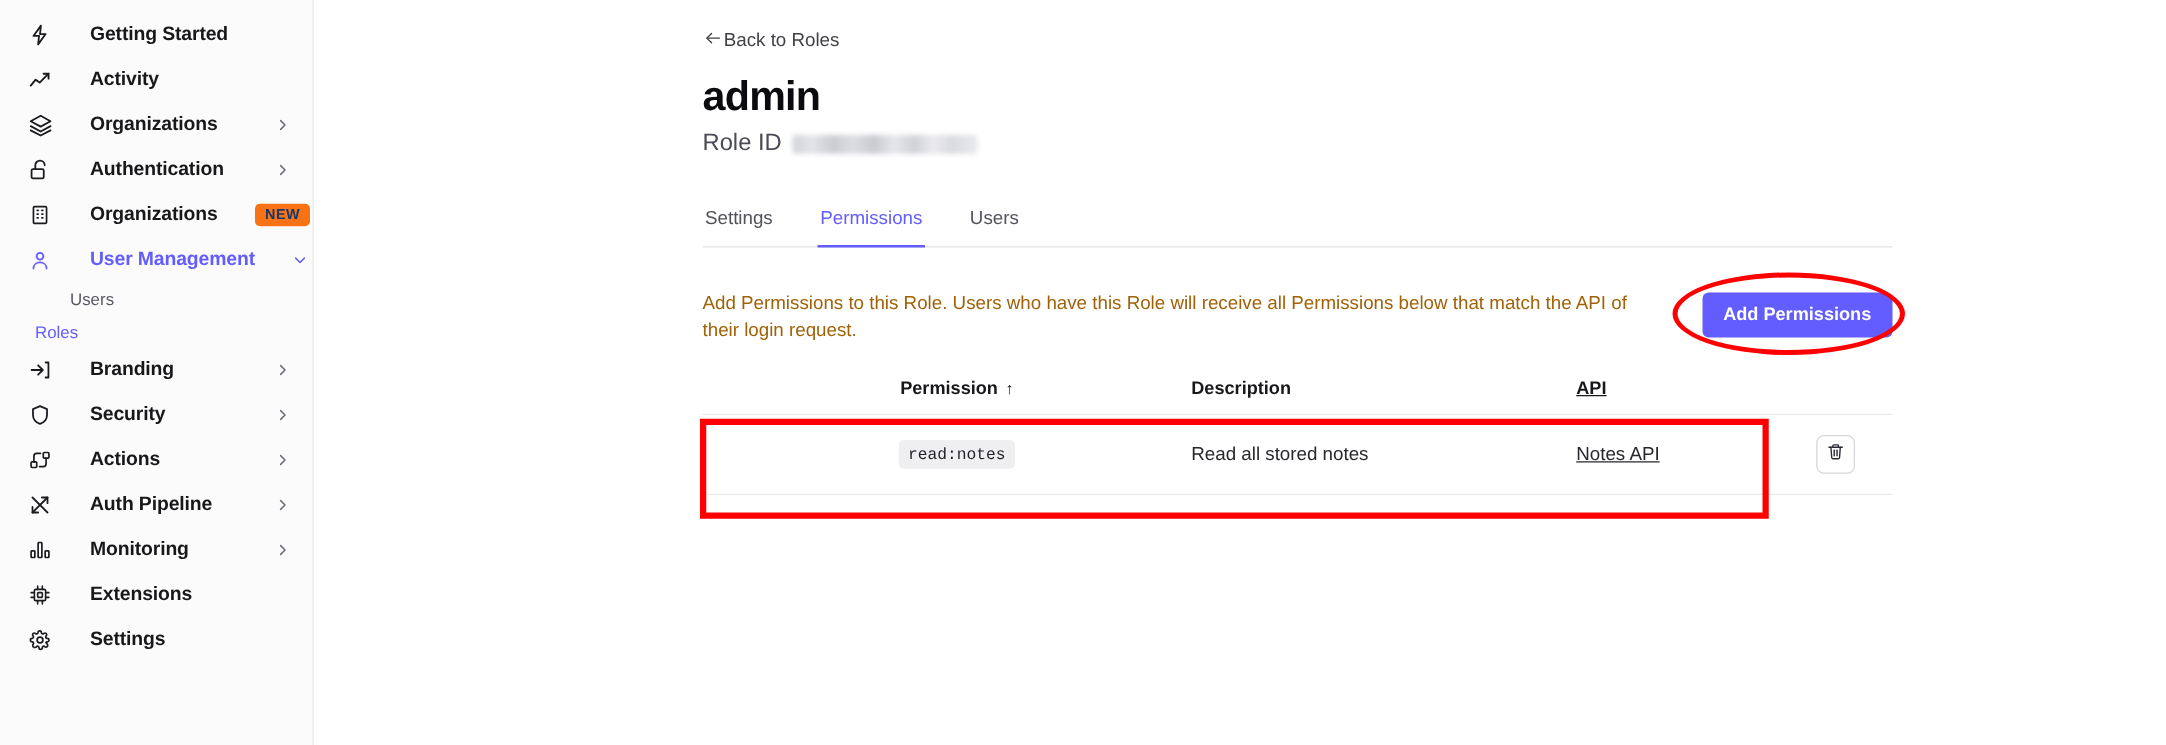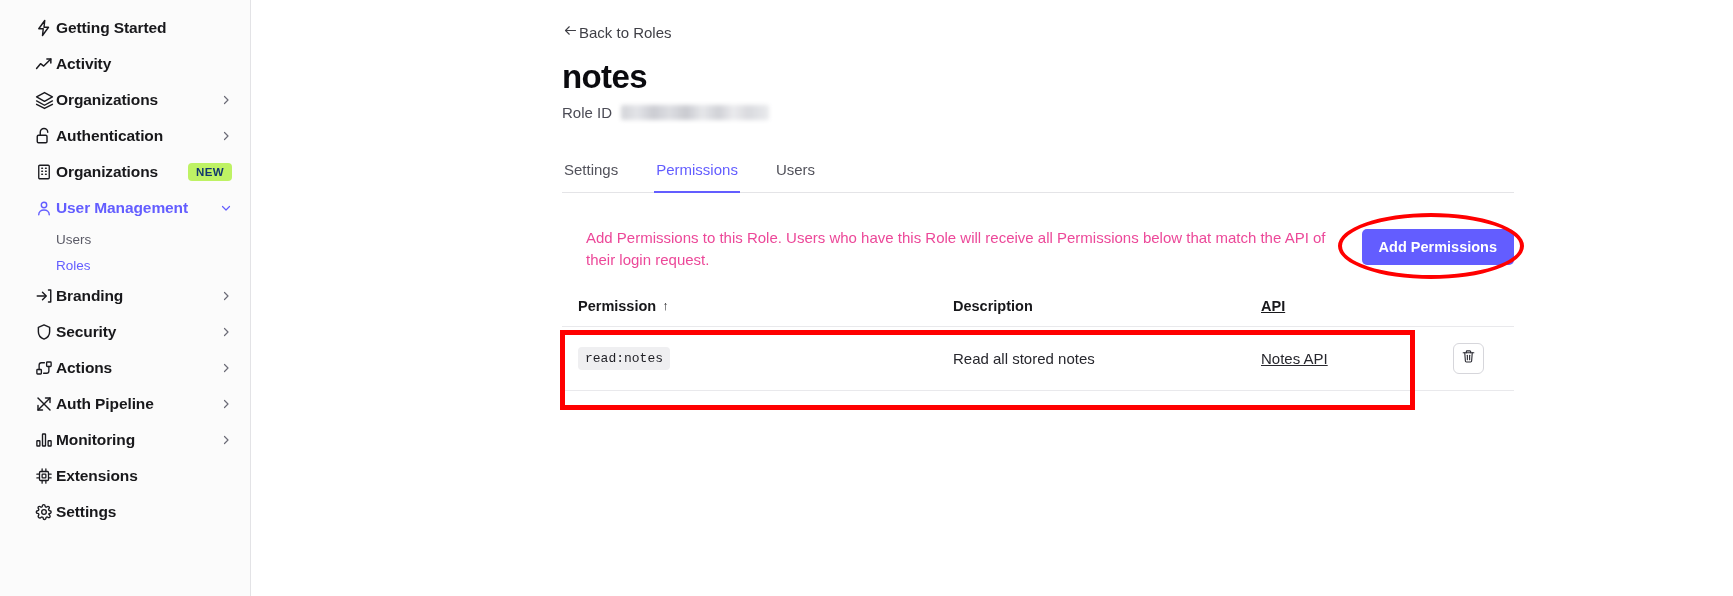--- a/index.html
+++ b/index.html
@@ -16,22 +16,22 @@
     width: 251px; height: 596px;
     background: #fbfbfb;
     border-right: 1px solid #e3e3e6;
     padding-top: 10px;
     flex: 0 0 251px;
     position: relative;
   }
   .nav-item {
     display: flex; align-items: center;
     height: 36px;
-    padding: 0 18px 0 34px;
-    gap: 2px;
+    padding: 0 18px 0 22px;
+    gap: 30px;
     cursor: pointer;
     position: relative;
   }
   .nav-item .ico {
     width: 20px; height: 20px;
     display: flex; align-items: center; justify-content: center;
     color: #1a1a1f;
     flex: 0 0 20px;
   }
   .nav-item .lbl {
@@ -45,37 +45,37 @@
   .nav-item.active .ico { color: #635dff; }
   .nav-item .chev {
     margin-left: auto;
     color: #6b6b76;
     font-size: 13px;
     line-height: 1;
     display: flex; align-items: center;
   }
   .badge-new {
     margin-left: auto;
-    background: #bef264;
+    background: #f97316;
     color: #12386e;
     font-size: 11.5px;
     font-weight: 700;
     letter-spacing: 0.4px;
     padding: 3px 8px;
     border-radius: 4px;
   }
   .sub-item {
     height: 26px;
     display: flex; align-items: center;
     padding-left: 56px;
     font-size: 13.5px;
     color: #5a5a66;
     cursor: pointer;
   }
-  .sub-item.active { color: #635dff; }
+  .sub-item.active { color: #635dff; padding-left: 28px; }
 
   
   .main {
     flex: 1;
     height: 596px;
     padding-left: 311px;
     padding-top: 22px;
     position: relative;
     background: #ffffff;
   }
@@ -94,21 +94,21 @@
     font-weight: 700;
     color: #0b0b0f;
     letter-spacing: -0.6px;
     margin-top: 17px;
     line-height: 1.1;
   }
   .roleid-row {
     display: flex; align-items: center; gap: 9px;
     margin-top: 9px;
   }
-  .roleid-label { font-size: 15px; color: #4b4b55; }
+  .roleid-label { font-size: 19px; color: #4b4b55; }
   .roleid-value {
     width: 148px; height: 15px;
     border-radius: 2px;
     background: linear-gradient(90deg,
       #d3d4d8 0%, #e3e4e8 11%, #cbccd2 22%, #dddee2 33%,
       #c9cad0 44%, #e6e7ea 55%, #d0d1d6 66%, #ebebee 76%,
       #d9dade 86%, #e9eaed 100%);
     filter: blur(2.2px);
   }
 
@@ -135,22 +135,21 @@
   .desc-row {
     margin-top: 34px;
     display: flex;
     align-items: flex-start;
     width: 952px;
   }
   .desc-text {
     width: 770px;
     font-size: 15px;
     line-height: 1.42;
-    color: #ec4899;
-    margin-left: 24px;
+    color: #a16207;
   }
   .btn-wrap { margin-left: auto; position: relative; padding-top: 2px; }
   .btn-primary {
     background: #635dff;
     color: #ffffff;
     border: none;
     border-radius: 5px;
     font-size: 14.5px;
     font-weight: 600;
     padding: 10px 17px;
@@ -172,21 +171,21 @@
   .thead {
     display: flex;
     padding: 0 16px 12px 16px;
     border-bottom: 1px solid #e9e9ec;
   }
   .th {
     font-size: 14.5px;
     font-weight: 700;
     color: #18181b;
   }
-  .col-perm { width: 375px; display: flex; align-items: center; gap: 6px; }
+  .col-perm { width: 375px; display: flex; align-items: center; gap: 6px; justify-content: center; }
   .col-desc { width: 308px; }
   .col-api  { width: 185px; text-decoration: underline; }
   .col-act  { flex: 1; display: flex; justify-content: flex-end; }
   .sort-arrow { font-size: 13px; color: #18181b; }
 
   .trow {
     display: flex;
     align-items: center;
     padding: 0 16px;
     height: 64px;
@@ -431,21 +430,21 @@
       <div class="back-link">
         <span class="arrow">
           <svg width="17" height="15" viewBox="0 0 24 24" fill="none" stroke="currentColor" stroke-width="1.8" stroke-linecap="round" stroke-linejoin="round">
               <line x1="20" y1="12" x2="4" y2="12"></line>
               <polyline points="10,6 4,12 10,18"></polyline>
             </svg>
         </span>
         <span>Back to Roles</span>
       </div>
 
-      <h1 class="page-title">notes</h1>
+      <h1 class="page-title">admin</h1>
 
       <div class="roleid-row">
         <span class="roleid-label">Role ID</span>
         <span class="roleid-value"></span>
       </div>
 
       <div class="tabs">
         <div class="tab">Settings</div>
         <div class="tab active">Permissions</div>
         <div class="tab">Users</div>

